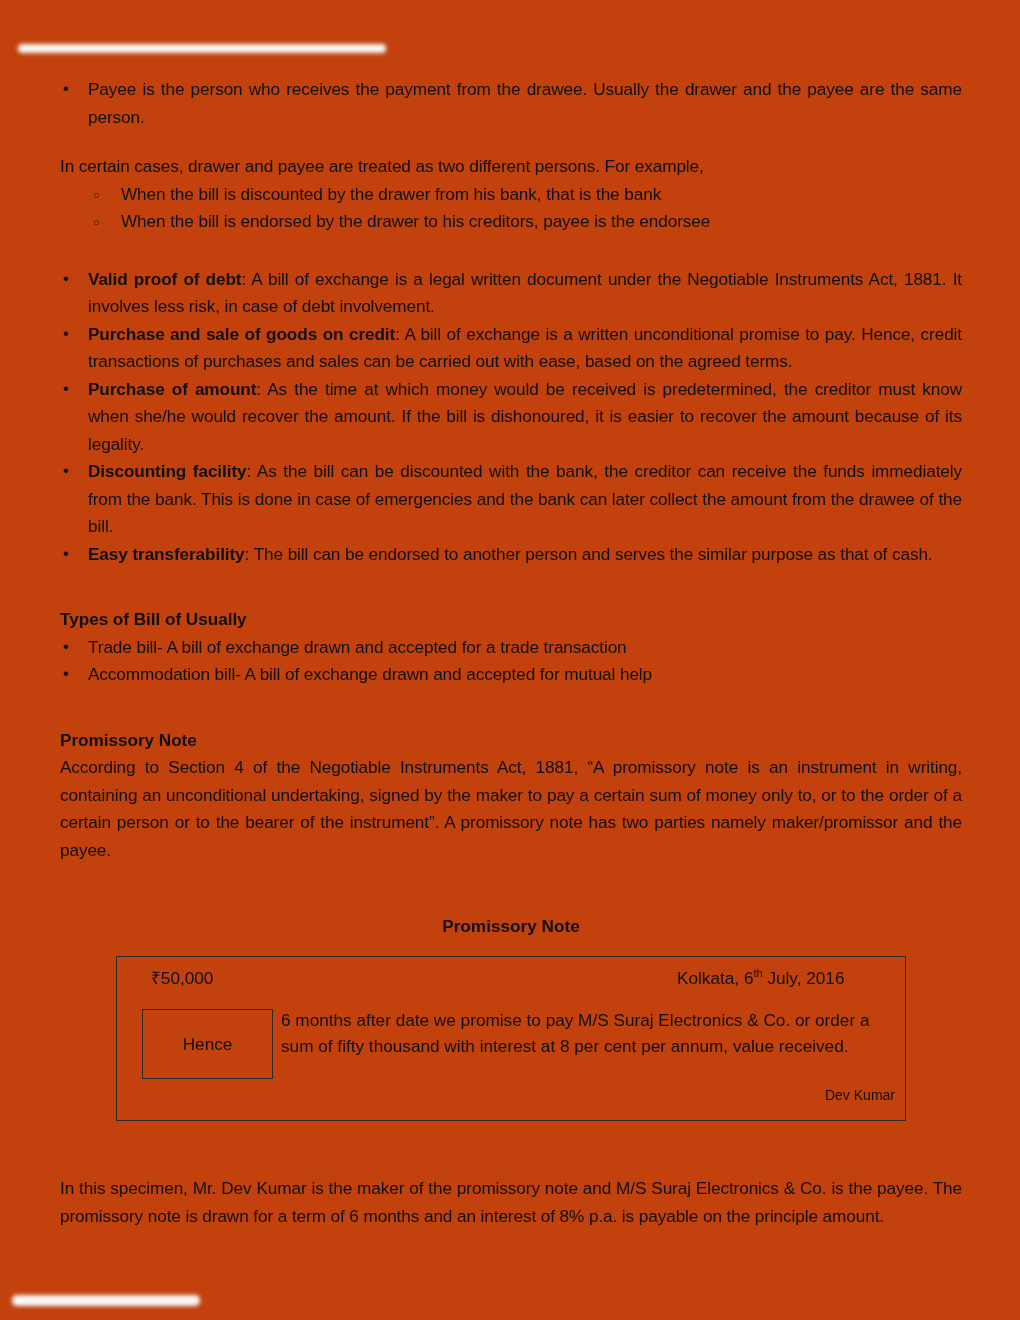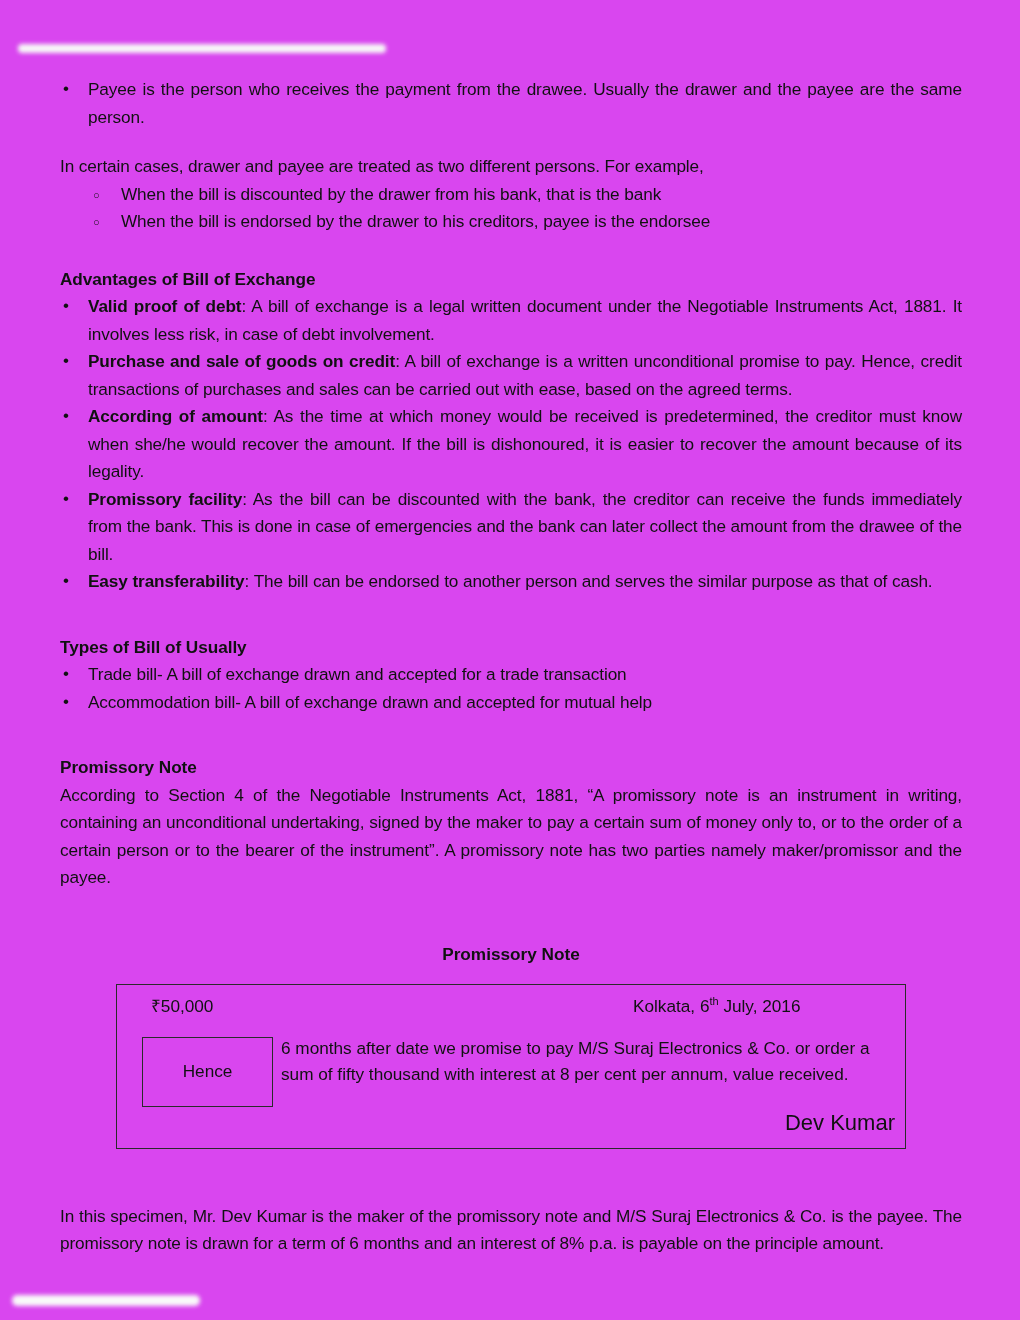--- a/index.html
+++ b/index.html
@@ -10,21 +10,21 @@
   }
   body {
     font-family: "Liberation Sans", sans-serif;
     color: #111111;
   }
   .page {
     position: relative;
     width: 1020px;
     height: 1320px;
     margin: 0 auto;
-    background: #d946ef;
+    background: #c2410c;
     overflow: hidden;
   }
   
   .scan-smudge-top {
     position: absolute;
     left: 18px;
     top: 44px;
     width: 368px;
     height: 9px;
     background: #f7f7f7;
@@ -136,21 +136,21 @@
   }
   .note-amount {
     position: absolute;
     left: 34px;
     top: 9px;
     font-size: 17.2px;
     line-height: 24px;
   }
   .note-place {
     position: absolute;
-    left: 516px;
+    left: 560px;
     top: 9px;
     font-size: 17.2px;
     line-height: 24px;
     white-space: nowrap;
   }
   .note-place sup {
     font-size: 11px;
     vertical-align: super;
     line-height: 0;
   }
@@ -172,21 +172,21 @@
     left: 164px;
     top: 50px;
     width: 600px;
     font-size: 17.2px;
     line-height: 26px;
   }
   .note-sign {
     position: absolute;
     right: 10px;
     top: 126px;
-    font-size: 22px;
+    font-size: 14px;
     line-height: 24px;
   }
 </style>
 </head>
 <body>
 
 <div class="page">
 
   <div class="scan-smudge-top"></div>
   <div class="scan-smudge-bottom"></div>
@@ -207,34 +207,33 @@
       <li>
         <span>When the bill is discounted by the drawer from his bank, that is the bank</span>
       </li>
       <li>
         <span>When the bill is endorsed by the drawer to his creditors, payee is the endorsee</span>
       </li>
     </ul>
 
     <div class="gap-lg"></div>
 
-    <h2 class="heading">Advantages of Bill of Exchange</h2>
 
     <ul class="bullets">
       <li>
         <span class="b">Valid proof of debt</span><span>: A bill of exchange is a legal written document under the Negotiable Instruments Act, 1881. It involves less risk, in case of debt involvement.</span>
       </li>
       <li>
         <span class="b">Purchase and sale of goods on credit</span><span>: A bill of exchange is a written unconditional promise to pay. Hence, credit transactions of purchases and sales can be carried out with ease, based on the agreed terms.</span>
       </li>
       <li>
-        <span class="b">According of amount</span><span>: As the time at which money would be received is predetermined, the creditor must know when she/he would recover the amount. If the bill is dishonoured, it is easier to recover the amount because of its legality.</span>
-      </li>
-      <li>
-        <span class="b">Promissory facility</span><span>: As the bill can be discounted with the bank, the creditor can receive the funds immediately from the bank. This is done in case of emergencies and the bank can later collect the amount from the drawee of the bill.</span>
+        <span class="b">Purchase of amount</span><span>: As the time at which money would be received is predetermined, the creditor must know when she/he would recover the amount. If the bill is dishonoured, it is easier to recover the amount because of its legality.</span>
+      </li>
+      <li>
+        <span class="b">Discounting facility</span><span>: As the bill can be discounted with the bank, the creditor can receive the funds immediately from the bank. This is done in case of emergencies and the bank can later collect the amount from the drawee of the bill.</span>
       </li>
       <li>
         <span class="b">Easy transferability</span><span>: The bill can be endorsed to another person and serves the similar purpose as that of cash.</span>
       </li>
     </ul>
 
     <div class="gap-xl"></div>
 
     <h2 class="heading">Types of Bill of Usually</h2>
 

